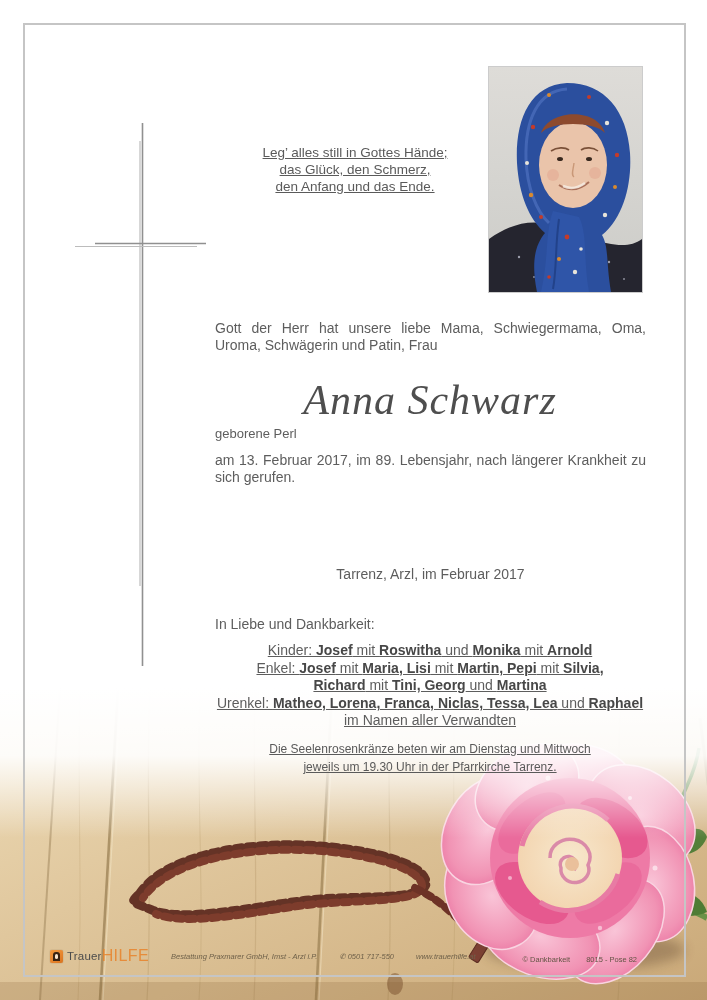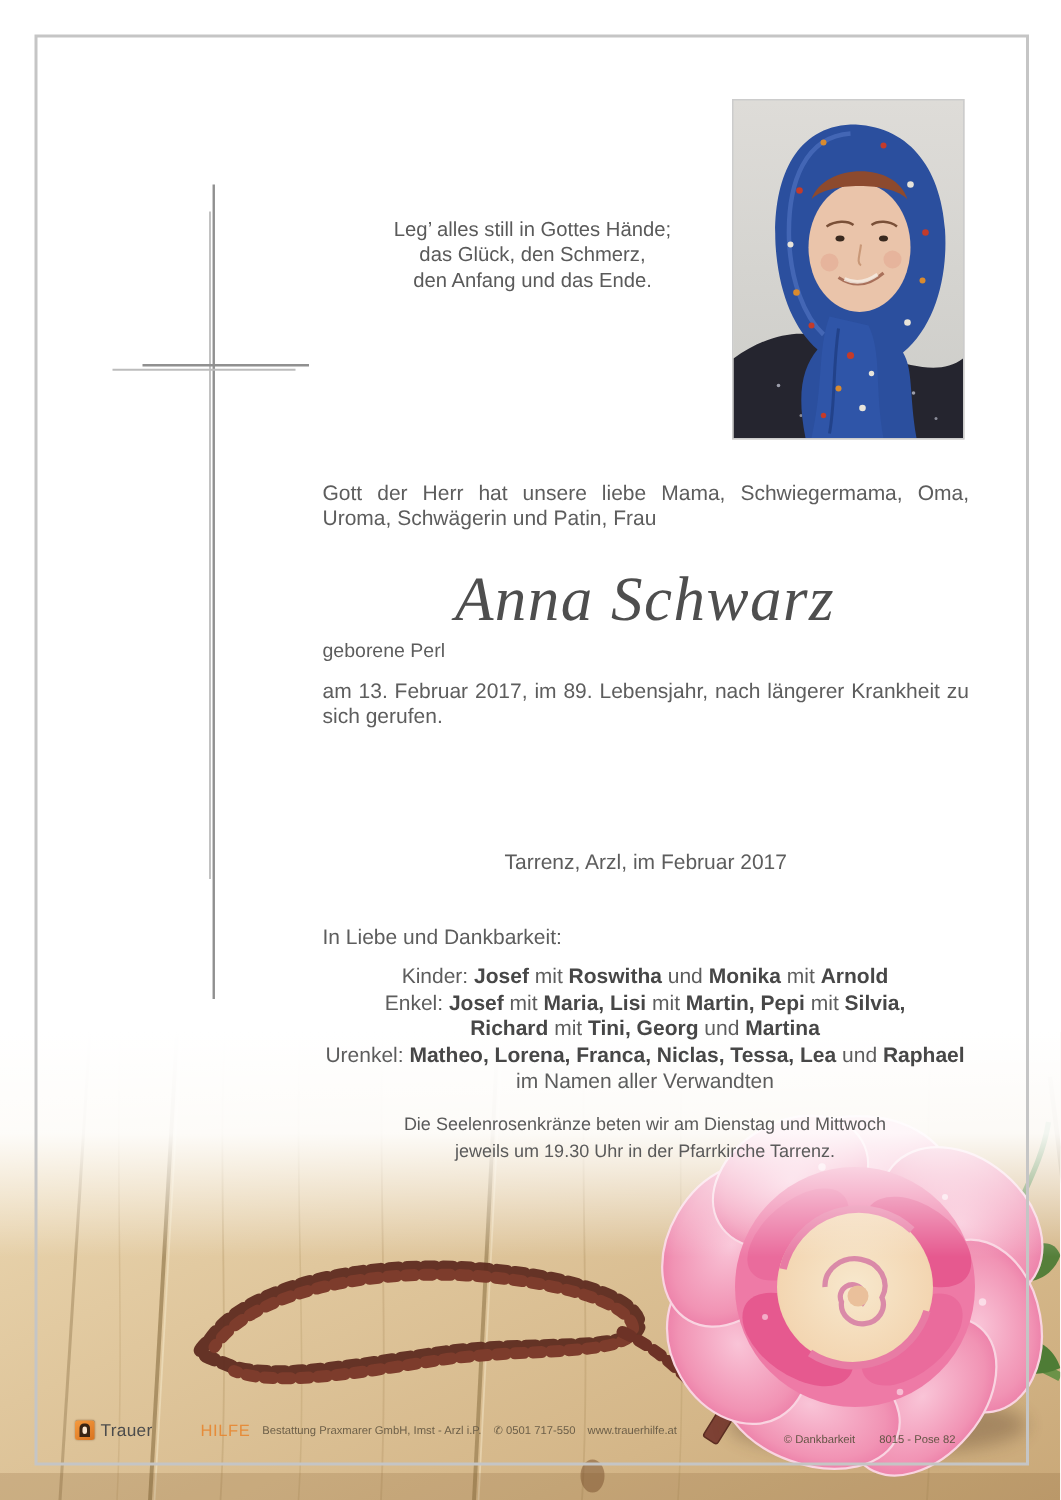--- a/index.html
+++ b/index.html
@@ -16,33 +16,33 @@
   .name{left:155px;top:376px;width:550px;text-align:center;
         font-family:"Liberation Serif",serif;font-style:italic;font-weight:400;
         font-size:42px;color:#4e4e4e;letter-spacing:1px;z-index:4;}
   .maiden{left:215px;top:426px;width:431px;font-size:13px;z-index:4;}
   .death{top:452px;}
   .funeral{top:499px;}
   .placedate{left:215px;top:566px;width:431px;text-align:center;font-size:14px;z-index:4;}
   .closing{left:215px;top:616px;width:431px;text-align:left;font-size:14px;z-index:4;}
   .family{left:120px;top:642px;width:620px;text-align:center;font-size:14px;line-height:17.6px;z-index:4;}
   .rosarynote{left:155px;top:741px;width:550px;text-align:center;font-size:12px;line-height:17.5px;color:#5a5a5a;z-index:4;}
-  .tline{min-height:1em;}
+  .tline{min-height:1em;text-decoration:underline;}
   .cross{left:60px;top:108px;width:160px;height:566px;z-index:3;}
   .wood{left:0;top:688px;width:707px;height:312px;z-index:1;}
   .footer-left{left:50px;top:947px;display:flex;align-items:center;z-index:6;}
   .logo-box{width:13px;height:13px;border-radius:2px;background:linear-gradient(145deg,#f59a3e,#d9731f);
             position:relative;margin-right:4px;box-shadow:0 0 1px rgba(80,40,0,.6);}
   .logo-box:after{content:"";position:absolute;left:3px;top:2px;width:7px;height:9px;
             background:#3a2413;border-radius:3px 3px 0 0;}
   .logo-box:before{content:"";position:absolute;left:5px;top:4px;width:3px;height:5px;
             background:#fbe6cf;border-radius:2px;z-index:1;}
   .brand1{font-size:11.5px;color:#4c4c4c;letter-spacing:.2px;}
-  .brand2{font-size:11px;color:rgba(231,130,42,.85);letter-spacing:.4px;margin-left:32px;}
-  .foot-small{font-size:7.5px;color:#6e6049;margin-left:8px;white-space:nowrap;}
+  .brand2{font-size:16px;color:rgba(231,130,42,.85);letter-spacing:.4px;}
+  .foot-small{font-size:7.5px;color:#6e6049;margin-left:22px;white-space:nowrap;font-style:italic;}
   .footer-right{right:70px;top:955px;display:flex;gap:16px;font-size:7.5px;color:rgba(92,80,62,.95);z-index:6;white-space:nowrap;}
 </style>
 </head>
 <body>
 
 <div class="page">
 
   <svg class="abs wood" viewBox="0 0 707 312" preserveAspectRatio="none">
     <defs>
       <linearGradient id="woodBase" x1="0" y1="0" x2="1" y2="1">

